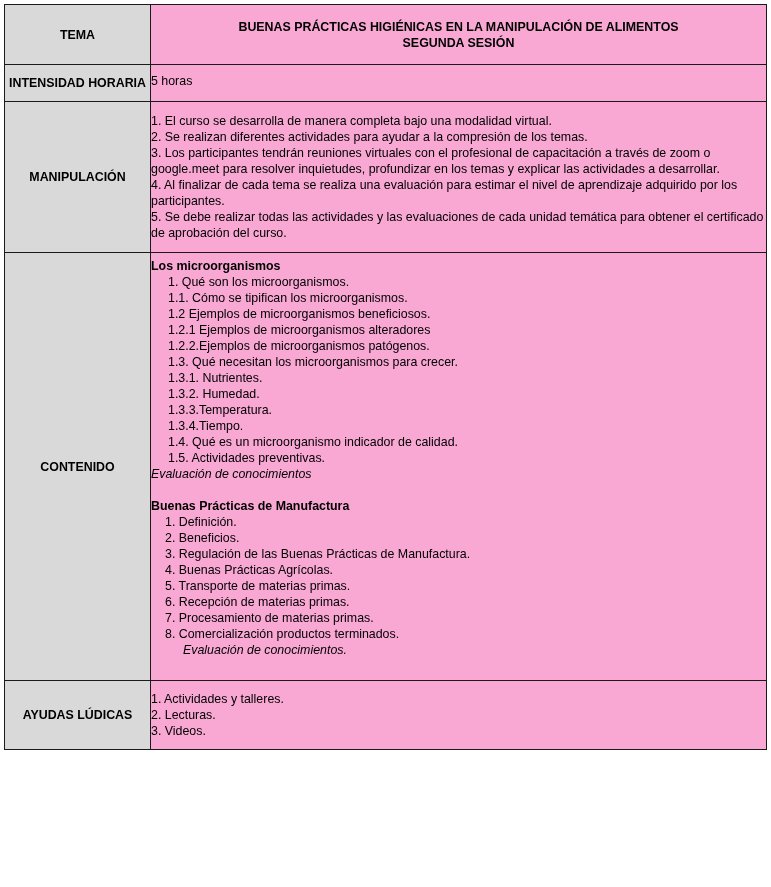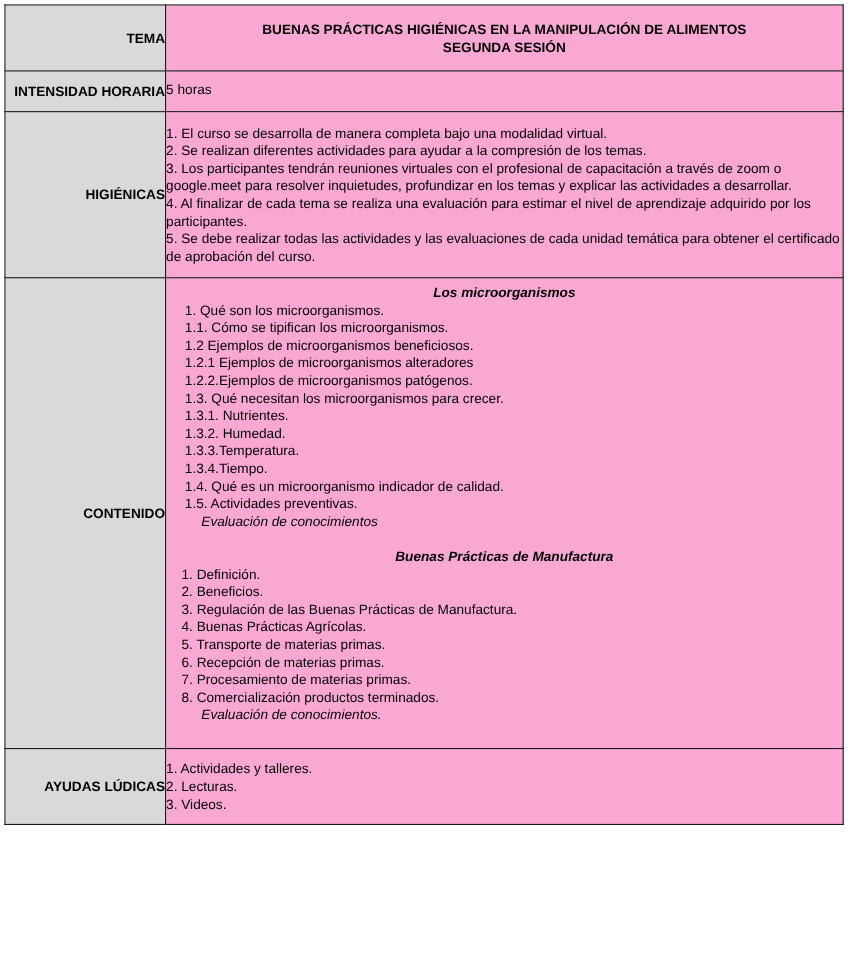--- a/index.html
+++ b/index.html
@@ -7,31 +7,31 @@
            font-family: "Liberation Sans", sans-serif; color: #000; }
     table.sheet {
       position: absolute; left: 4px; top: 4px;
       width: 763px; border-collapse: collapse; table-layout: fixed;
     }
     table.sheet td {
       border: 1.5px solid #1a1a1a; padding: 0; vertical-align: middle;
       font-size: 12.4px; line-height: 16px;
     }
     td.label {
-      width: 145px; background: #d9d9d9; text-align: right;
+      width: 145px; background: #d9d9d9; text-align: center;
       font-weight: bold; font-size: 12.6px; line-height: 16px; padding: 0 2px;
     }
     td.value { background: #f9a8d4; padding-left: 3px; padding-right: 4px; }
     td.title-cell { text-align: center; font-weight: bold; font-size: 16.5px; line-height: 20px; padding: 0 8px; }
     .line { display: block; white-space: nowrap; }
     .wrap { display: block; }
-    .sec-title { font-weight: bold; font-style: italic; display: block; text-align: center; }
+    .sec-title { font-weight: bold; display: block; }
     .ind1 { padding-left: 17px; display: block; }
     .ind2 { padding-left: 14px; display: block; }
-    .eval1 { padding-left: 32px; font-style: italic; display: block; }
+    .eval1 { font-style: italic; display: block; }
     .eval2 { padding-left: 32px; font-style: italic; display: block; }
     .gap { height: 16px; display: block; }
   </style>
 </head>
 <body>
 
 <table class="sheet">
 
   <tbody>
       <tr style="height:60px;">
@@ -43,21 +43,21 @@
   </tr>
 
 
 
   <tr style="height:37px;padding-left:36px;">
     <td class="label" style="white-space:nowrap;">INTENSIDAD HORARIA</td>
     <td class="value" style="vertical-align:top; padding-top:8px;">5 horas</td>
   </tr>
 
   <tr style="height:151px;">
-    <td class="label">HIGIÉNICAS</td>
+    <td class="label">MANIPULACIÓN</td>
     <td class="value">
       <span class="wrap">1. El curso se desarrolla de manera completa bajo una modalidad virtual.</span>
       <span class="wrap">2. Se realizan diferentes actividades para ayudar a la compresión de los temas.</span>
       <span class="wrap">3. Los participantes tendrán reuniones virtuales con el profesional de capacitación a través de zoom  o google.meet para resolver inquietudes, profundizar en los temas y explicar las actividades a desarrollar.</span>
       <span class="wrap">4. Al finalizar de cada tema se realiza una evaluación para estimar el nivel de aprendizaje adquirido por los participantes.</span>
       <span class="wrap">5. Se debe realizar todas las actividades y las evaluaciones de cada unidad temática para obtener el certificado de aprobación del curso.</span>
     </td>
   </tr>
 
 

